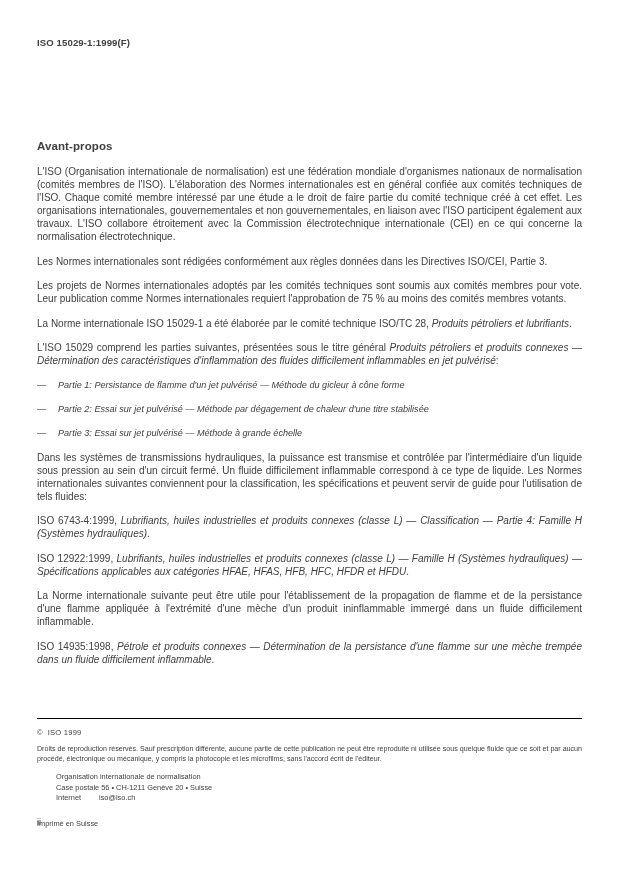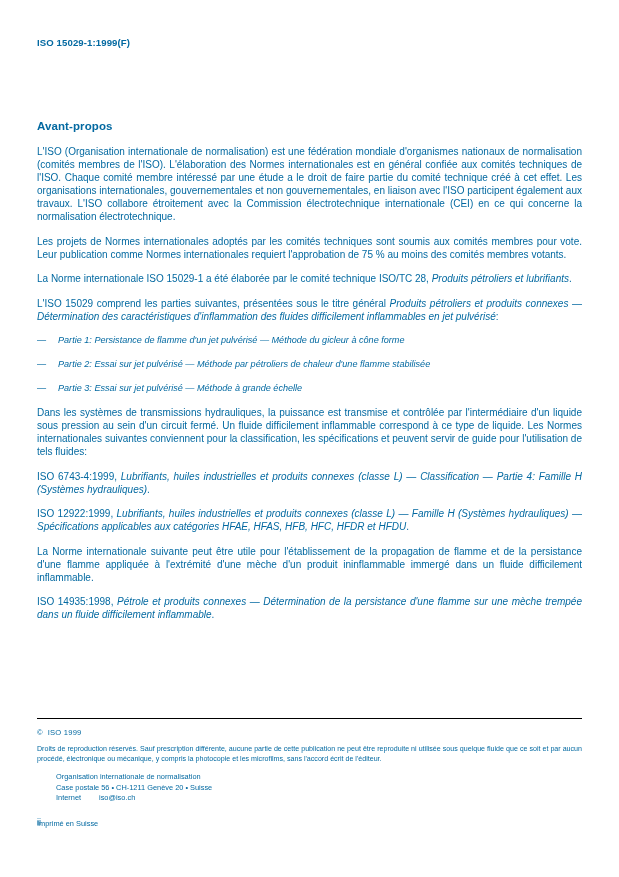--- a/index.html
+++ b/index.html
@@ -6,36 +6,36 @@
     margin: 0;
     padding: 0;
     background: #ffffff;
   }
   .page {
     position: relative;
     width: 619px;
     height: 877px;
     background: #ffffff;
     font-family: "Liberation Sans", sans-serif;
-    color: #0369a1;
+    color: #404040;
     overflow: hidden;
     box-sizing: border-box;
   }
   .running-head {
     position: absolute;
     left: 37px;
     top: 37px;
     font-size: 9.6px;
     font-weight: bold;
     letter-spacing: 0.1px;
   }
   .content {
     position: absolute;
     left: 37px;
-    top: 120px;
+    top: 140px;
     width: 545px;
   }
   .section-title {
     font-size: 11.5px;
     font-weight: bold;
     margin: 0 0 13px 0;
     letter-spacing: 0.1px;
   }
   p.body {
     font-size: 10px;
@@ -119,30 +119,31 @@
 <div class="page">
 
   <div class="running-head">ISO 15029-1:1999(F)</div>
 
   <div class="content">
 
     <h1 class="section-title">Avant-propos</h1>
 
     <p class="body">L'ISO (Organisation internationale de normalisation) est une fédération mondiale d'organismes nationaux de normalisation (comités membres de l'ISO). L'élaboration des Normes internationales est en général confiée aux comités techniques de l'ISO. Chaque comité membre intéressé par une étude a le droit de faire partie du comité technique créé à cet effet. Les organisations internationales, gouvernementales et non gouvernementales, en liaison avec l'ISO participent également aux travaux. L'ISO collabore étroitement avec la Commission électrotechnique internationale (CEI) en ce qui concerne la normalisation électrotechnique.</p>
 
+    <p class="body">Les Normes internationales sont rédigées conformément aux règles données dans les Directives ISO/CEI, Partie 3.</p>
 
     <p class="body">Les projets de Normes internationales adoptés par les comités techniques sont soumis aux comités membres pour vote. Leur publication comme Normes internationales requiert l'approbation de 75 % au moins des comités membres votants.</p>
 
     <p class="body"><span>La Norme internationale ISO 15029-1 a été élaborée par le comité technique ISO/TC 28, </span><span class="it">Produits pétroliers et lubrifiants</span><span>.</span></p>
 
     <p class="body"><span>L'ISO 15029 comprend les parties suivantes, présentées sous le titre général </span><span class="it">Produits pétroliers et produits connexes — Détermination des caractéristiques d'inflammation des fluides difficilement inflammables en jet pulvérisé</span><span>:</span></p>
 
     <ul class="list">
       <li><span class="dash">—</span><span>Partie 1: Persistance de flamme d'un jet pulvérisé — Méthode du gicleur à cône forme</span></li>
-      <li><span class="dash">—</span><span>Partie 2: Essai sur jet pulvérisé —  Méthode par pétroliers de chaleur d'une flamme stabilisée</span></li>
+      <li><span class="dash">—</span><span>Partie 2: Essai sur jet pulvérisé —  Méthode par dégagement de chaleur d'une titre stabilisée</span></li>
       <li><span class="dash">—</span><span>Partie 3: Essai sur jet pulvérisé — Méthode à grande échelle</span></li>
     </ul>
 
     <p class="body">Dans les systèmes de transmissions hydrauliques, la puissance est transmise et contrôlée par l'intermédiaire d'un liquide sous pression au sein d'un circuit fermé. Un fluide difficilement inflammable correspond à ce type de liquide. Les Normes internationales suivantes conviennent pour la classification, les spécifications et peuvent servir de guide pour l'utilisation de tels fluides:</p>
 
     <p class="body ref"><span>ISO 6743-4:1999, </span><span class="it">Lubrifiants, huiles industrielles et produits connexes (classe L) — Classification — Partie 4: Famille H (Systèmes hydrauliques)</span><span>.</span></p>
 
 
     <p class="body ref"><span>ISO 12922:1999, </span><span class="it">Lubrifiants, huiles industrielles et produits connexes (classe L) — Famille H (Systèmes hydrauliques) — Spécifications applicables aux catégories HFAE, HFAS, HFB, HFC, HFDR et HFDU</span><span>.</span></p>
 

